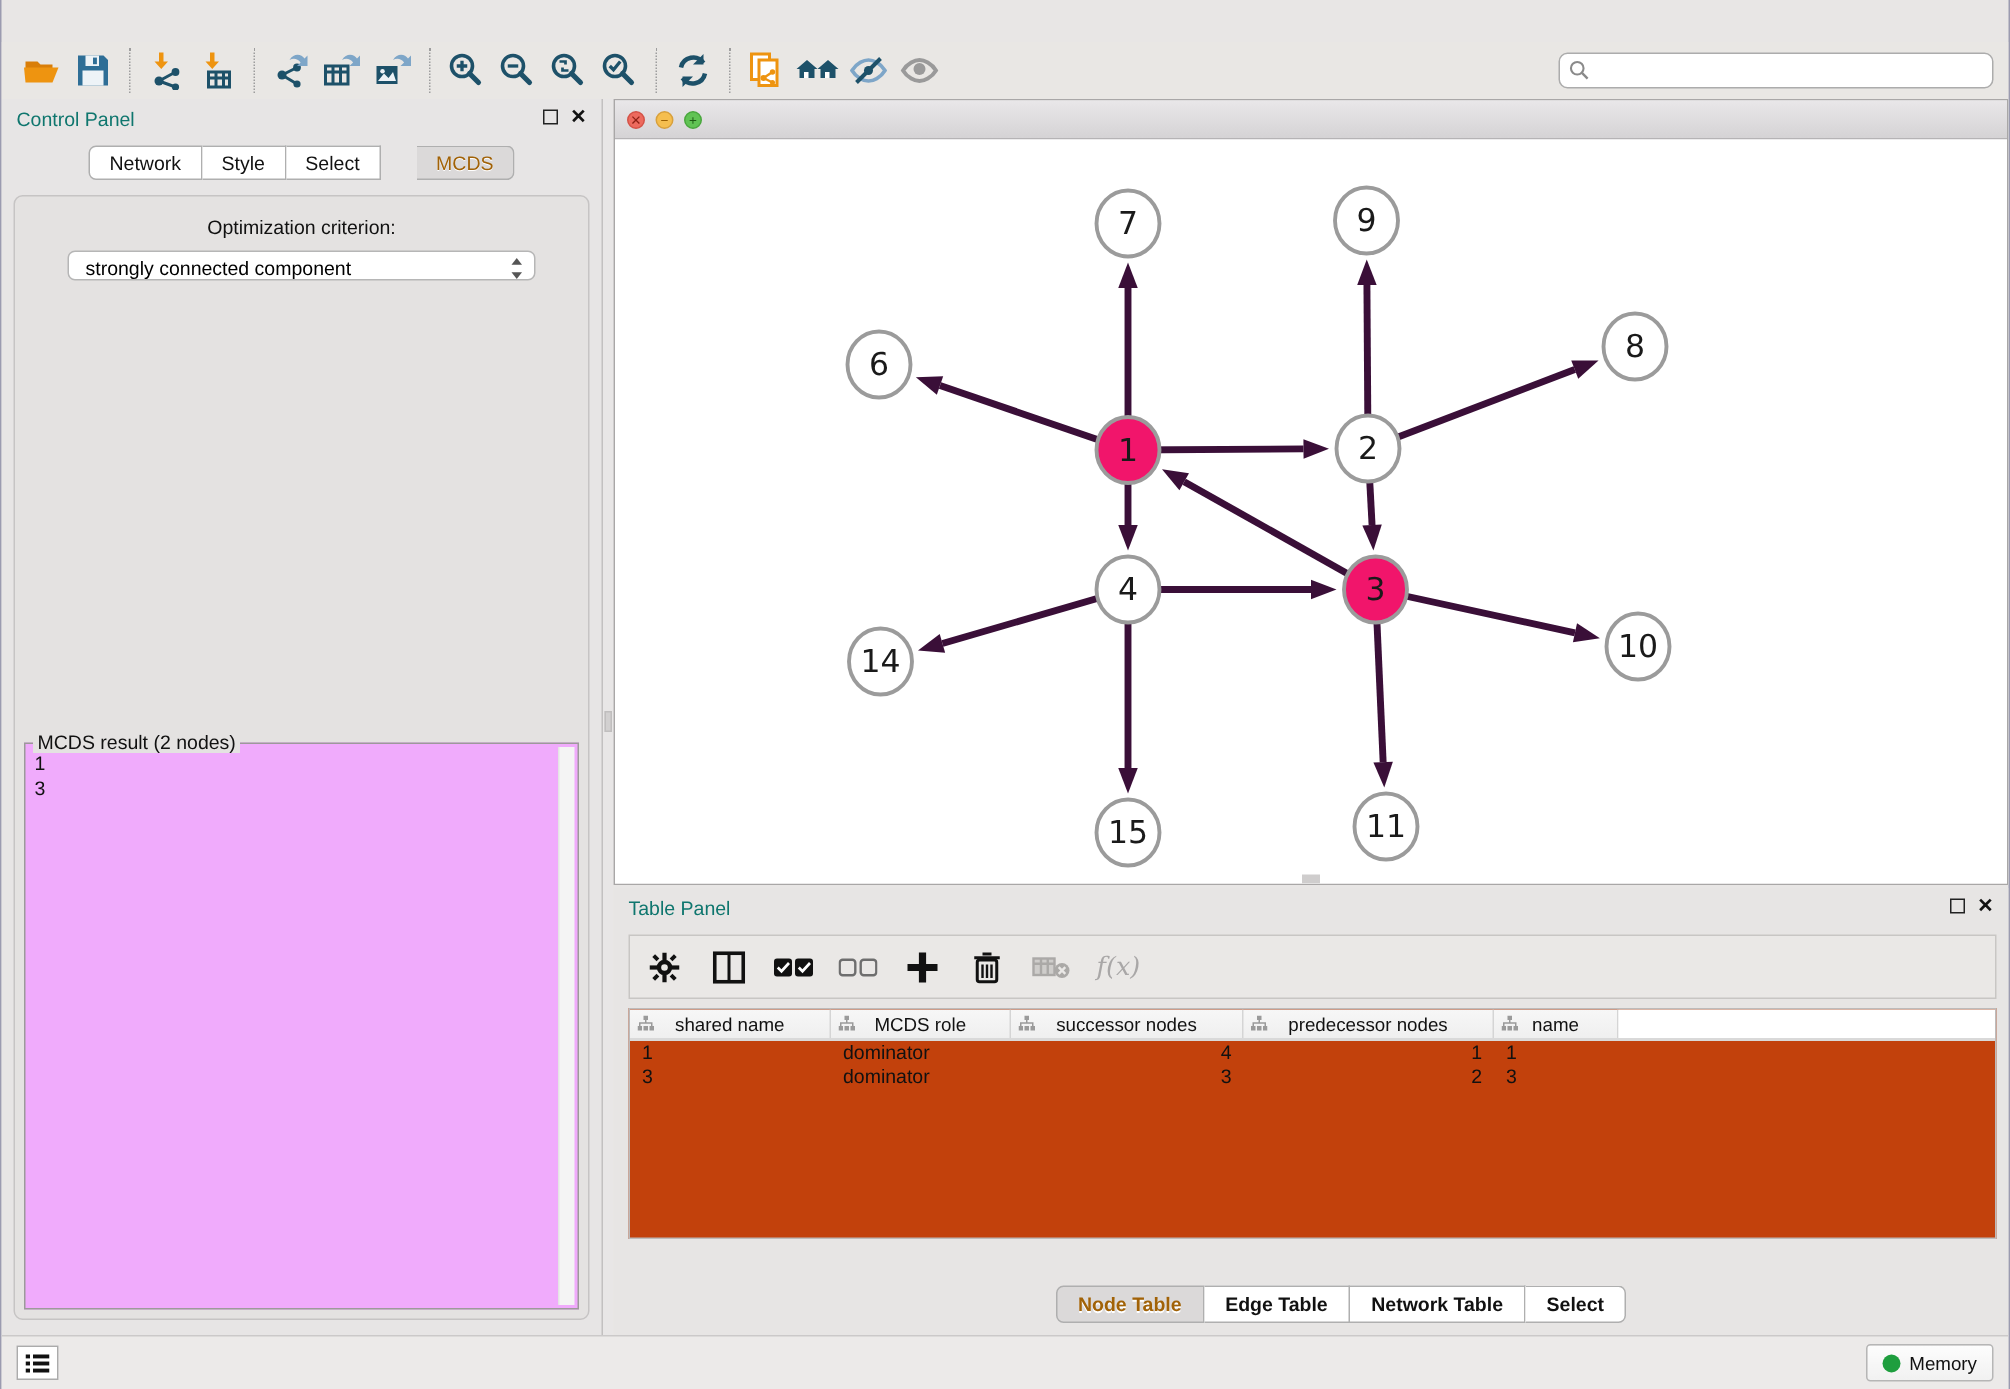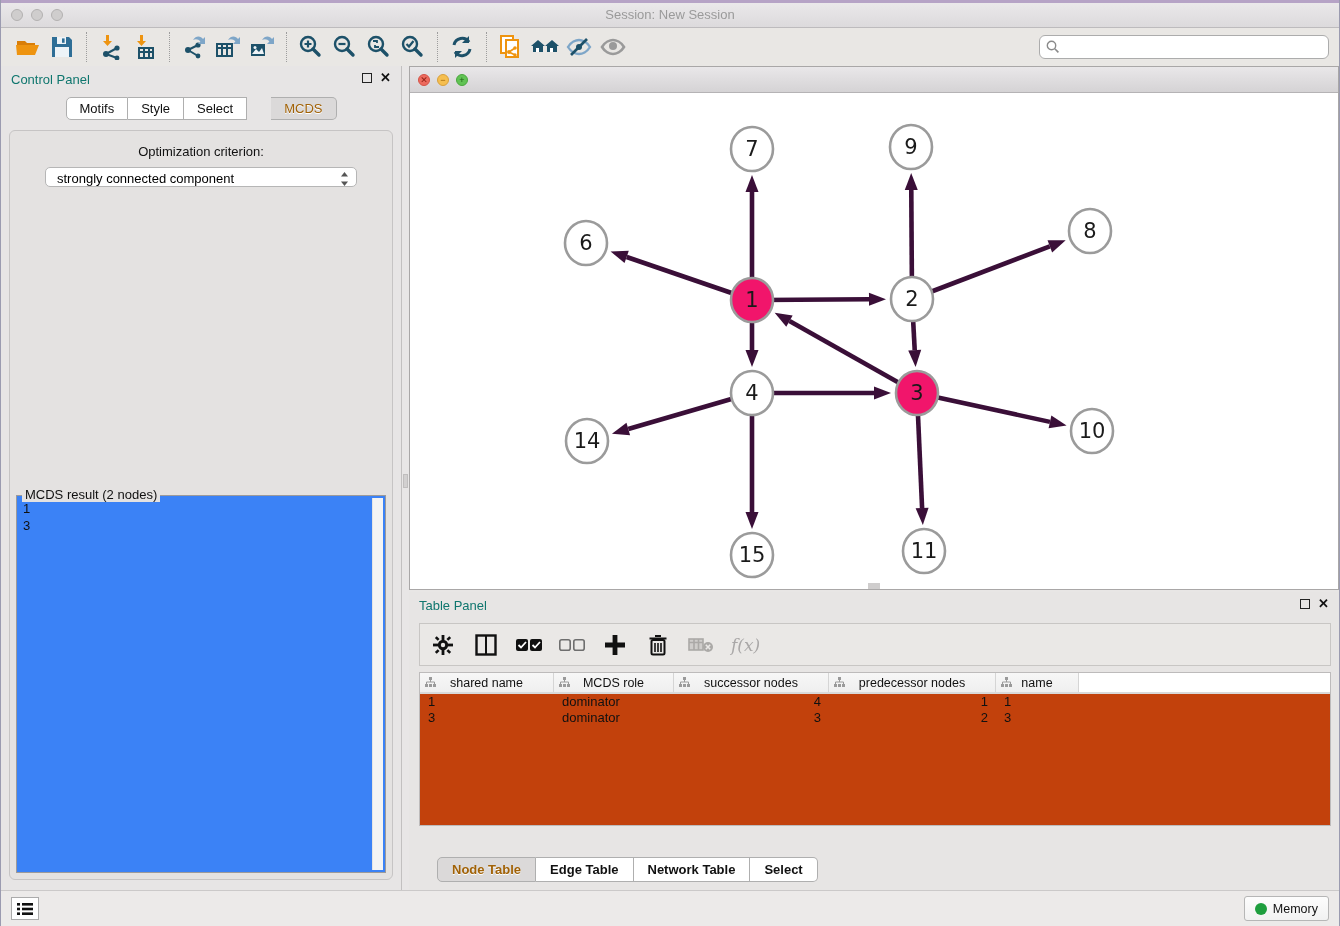--- a/index.html
+++ b/index.html
@@ -46,21 +46,21 @@
                 background:#E4E2E1; border:1px solid #C6C4C4; border-radius:6px; }
   .opt-label { margin-top:13px; text-align:center; font-size:13px; color:#111; }
   .select-box { position:relative; margin:8px auto 0; width:312px; height:20px; background:#fff;
                 border:1px solid #B6B6B6; border-radius:5px; font-size:13px; line-height:21px;
                 padding-left:11px; color:#000000; }
   .select-chevrons { position:absolute; right:7px; top:3px; }
   .btn-row { margin-top:12px; display:flex; justify-content:center; gap:14px; }
   .mac-btn { font-size:13px; color:#111; background:linear-gradient(#FEFEFE,#F2F2F2);
              border:1px solid #B2B2B2; border-radius:4px; padding:2px 13px; }
   .result-group { position:absolute; left:6px; right:6px; top:364px; bottom:6px;
-                  border:1px solid #9C9A9A; background:#3b82f6; }
+                  border:1px solid #9C9A9A; background:#f0abfc; }
   .result-legend { position:absolute; top:-9px; left:5px; background:#E4E2E1; padding:0 3px;
                    font-size:13px; color:#111; }
   .result-text { position:absolute; inset:2px 14px 2px 2px; font-size:13px; line-height:17px;
                  white-space:pre; color:#111; padding:2px 4px; }
   .result-scroll { position:absolute; top:2px; bottom:2px; right:2px; width:11px;
                    background:#F4F4F4; border-left:1px solid #E4E4E4; }
   
   .v-divider { position:absolute; left:401px; width:7px; top:66px; bottom:36px; background:#E8E6E6; }
   .v-handle { position:absolute; top:408px; left:1px; width:5px; height:14px; background:#D2D0D0; border:1px solid #C0BEBE;}
   
@@ -83,46 +83,38 @@
   .t-head { display:flex; height:21px; background:linear-gradient(#F7F7F7,#EFEFEF);
             border-bottom:2px solid #D9D9D9; }
   .th { position:relative; display:flex; align-items:center; justify-content:center;
         border-right:1px solid #D5D5D5; font-size:12.5px; color:#111; }
   .th svg { position:absolute; left:5px; }
   .th.filler { border-right:none; flex:1; background:#fff; }
   .tr { display:flex; height:16px; line-height:16px; color:#111; }
   .td { padding:0 8px; overflow:hidden; white-space:nowrap; }
   .td.r { text-align:right; }
   .c0 { width:134px; } .c1 { width:120px; } .c2 { width:155px; } .c3 { width:167px; } .c4 { width:83px; }
-  .bottom-tabs { position:absolute; left:4px; right:0; bottom:8px; display:flex; }
+  .bottom-tabs { position:absolute; left:16px; right:0; bottom:8px; display:flex; justify-content:center; }
   .seg-tab { font-weight:600; padding:4px 14px; }
   
   .statusbar { position:absolute; left:0; right:0; bottom:0; height:36px; background:#ECEAE9;
                border-top:1px solid #CBC9C9; }
   .list-btn { position:absolute; left:10px; top:6px; width:28px; height:23px; background:#fff;
               border:1px solid #ABABAB; display:flex; align-items:center; justify-content:center; }
   .memory-btn { position:absolute; right:10px; top:5px; height:25px; background:linear-gradient(#FDFDFD,#F1F1F1);
                 border:1px solid #B6B6B6; border-radius:3px; display:flex; align-items:center;
                 gap:6px; padding:0 10px; font-size:12.5px; color:#111; }
   .mem-dot { width:12px; height:12px; border-radius:50%; background:#1E9E3E; }
   svg text.nodelbl { font-family:"DejaVu Sans",sans-serif; }
 </style>
 </head>
 <body>
 
 <div class="window">
 
-  <div class="titlebar">
-    <div class="traffic">
-      <div class="tl"></div>
-      <div class="tl"></div>
-      <div class="tl"></div>
-    </div>
-    <div class="win-title">Session: New Session</div>
-  </div>
 
   <div class="toolbar">
     <div class="tb-btn">
       <svg width="26" height="24" viewBox="0 0 26 24">
           <path d="M2 6h8l2 2h8v3H2z" fill="#D97E08"></path>
           <path d="M1 10h23l-4 10H2z" fill="#EE9410"></path>
         </svg>
     </div>
     <div class="tb-btn">
       <svg width="24" height="24" viewBox="0 0 24 24">
@@ -259,21 +251,21 @@
 
   <div class="control-panel">
     <div class="panel-header">
       <span class="panel-title">Control Panel</span>
       <span class="panel-icons">
         <span class="float-icon"></span>
         <span class="close-icon">✕</span>
       </span>
     </div>
     <div class="cp-tabs" id="cp-tabs">
-        <div class="cp-tab">Motifs</div>
+        <div class="cp-tab">Network</div>
         <div class="cp-tab">Style</div>
         <div class="cp-tab">Select</div>
         <div class="cp-tab selected">MCDS</div>
       </div>
     <div class="cp-content">
       <div class="opt-label">Optimization criterion:</div>
       <div class="select-box">
         <span>strongly connected component</span>
         <svg class="select-chevrons" width="9" height="16" viewBox="0 0 9 16">
             <path d="M4.5 1L8 5.5H1z" fill="#555"></path>

